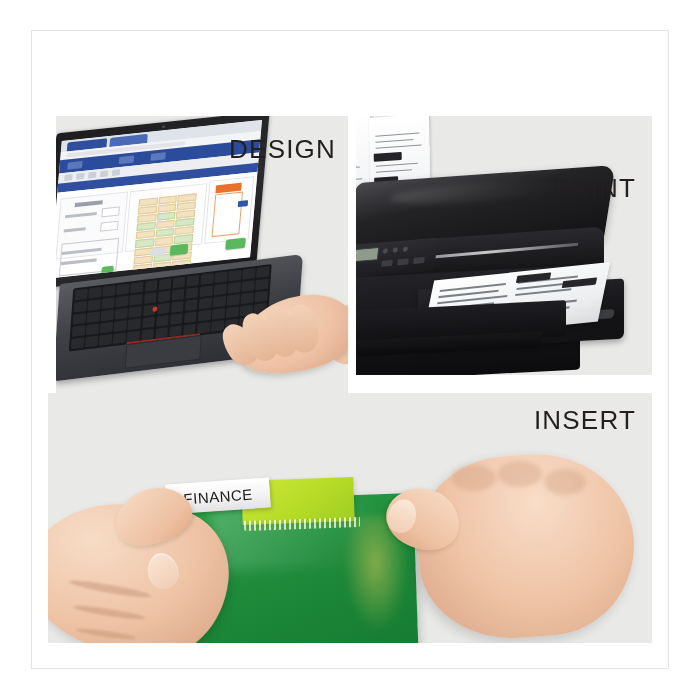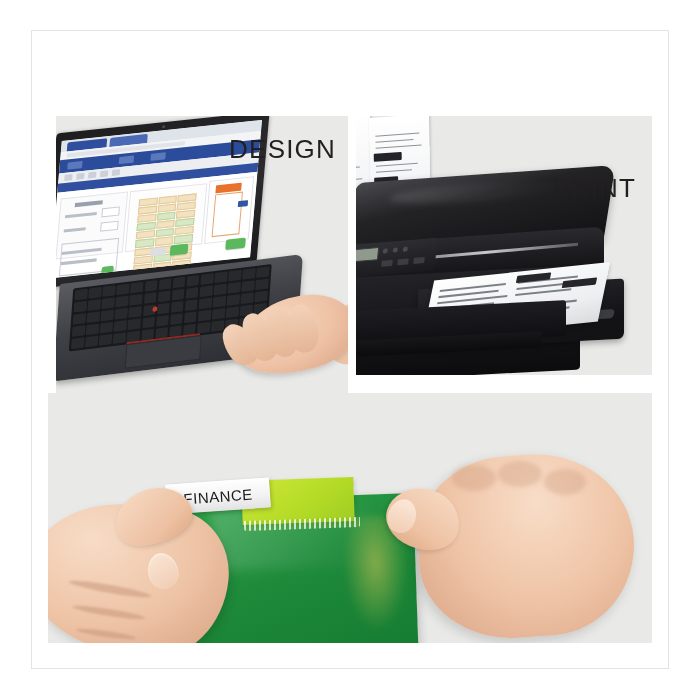--- a/index.html
+++ b/index.html
@@ -657,15 +657,16 @@
 
     <div class="hand-right">
       <div class="rh-palm"></div>
       <div class="rh-knuckle" style="left:74px;  top:34px; width:44px; height:26px;"></div>
       <div class="rh-knuckle" style="left:120px; top:30px; width:44px; height:26px;"></div>
       <div class="rh-knuckle" style="left:166px; top:38px; width:42px; height:26px;"></div>
       <div class="rh-thumb"></div>
       <div class="rh-nail"></div>
     </div>
 
+    <div class="panel-label">INSERT</div>
   </div>
 
 </div>
 
 </body></html>

